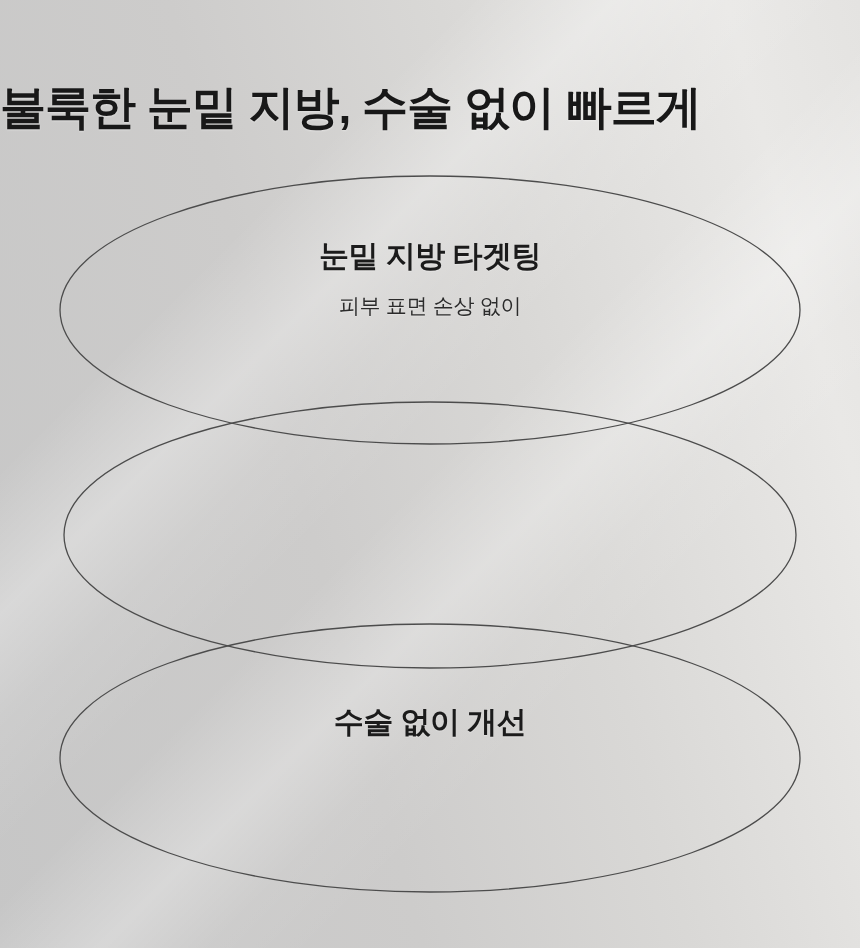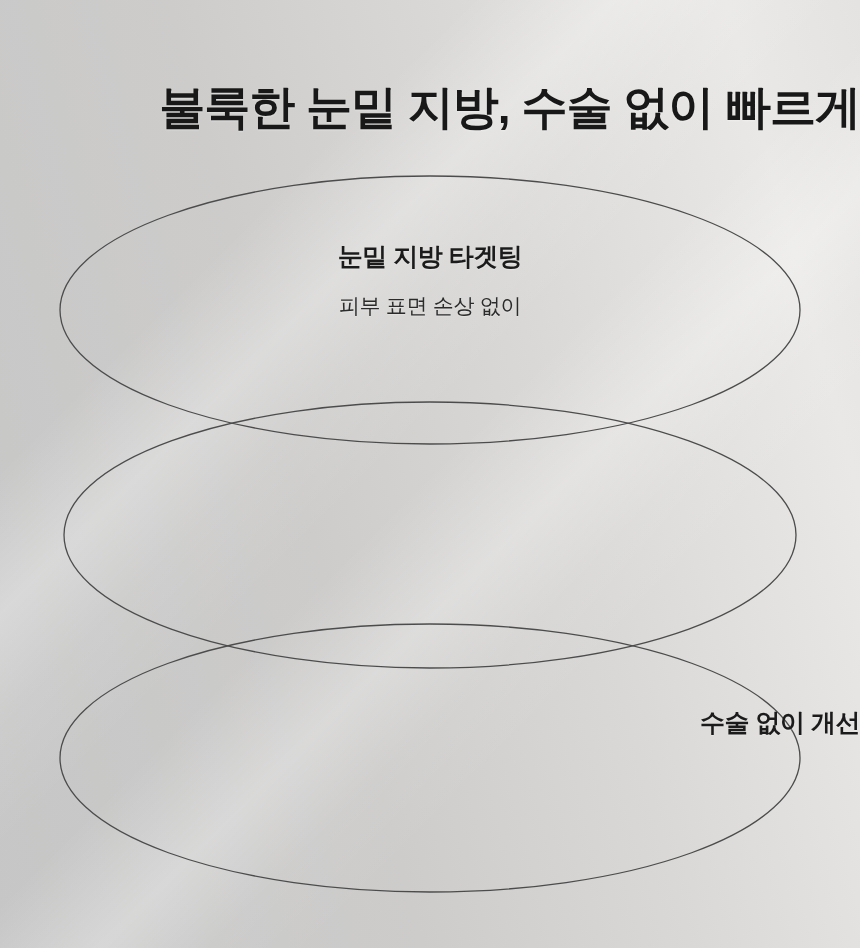--- a/index.html
+++ b/index.html
@@ -39,38 +39,38 @@
     inset: 0;
     width: 860px;
     height: 948px;
   }
 
   .page-title {
     position: absolute;
     top: 50px;
     left: 0;
     width: 100%;
-    text-align: right;
+    text-align: left;
     font-size: 46px;
     line-height: 52px;
     font-weight: 800;
     letter-spacing: -1px;
     color: #181818;
     text-shadow: 0 1px 2px rgba(255,255,255,0.35);
   }
 
   .section {
     position: absolute;
     left: 0;
     width: 100%;
     text-align: center;
   }
 
   .section-heading {
-    font-size: 25px;
+    font-size: 30px;
     line-height: 32px;
     font-weight: 700;
     letter-spacing: -0.5px;
     color: #1b1b1b;
     margin: 0 0 18px 0;
     text-shadow: 0 1px 1px rgba(255,255,255,0.30);
   }
 
   .section-body {
     font-size: 21px;
@@ -79,21 +79,21 @@
     letter-spacing: -0.3px;
     color: #2b2b2b;
     margin: 0;
     text-shadow: 0 1px 1px rgba(255,255,255,0.30);
   }
 
   .section-body .line { display: block; }
 
   #section-1 { top: 240px; }
   #section-2 { top: 466px; }
-  #section-3 { top: 706px; text-align: right; }
+  #section-3 { top: 706px; }
 </style>
 </head>
 <body>
 
 <div class="stage">
 
   <svg class="ellipses-svg" viewBox="0 0 860 948" xmlns="http://www.w3.org/2000/svg" aria-hidden="true">
     <ellipse cx="430" cy="310" rx="370" ry="134" fill="none" stroke-width="1.3" stroke="#4c4c4c"></ellipse>
     <ellipse cx="430" cy="535" rx="366" ry="133" fill="none" stroke-width="1.3" stroke="#4c4c4c"></ellipse>
     <ellipse cx="430" cy="758" rx="370" ry="134" fill="none" stroke-width="1.3" stroke="#4c4c4c"></ellipse>

